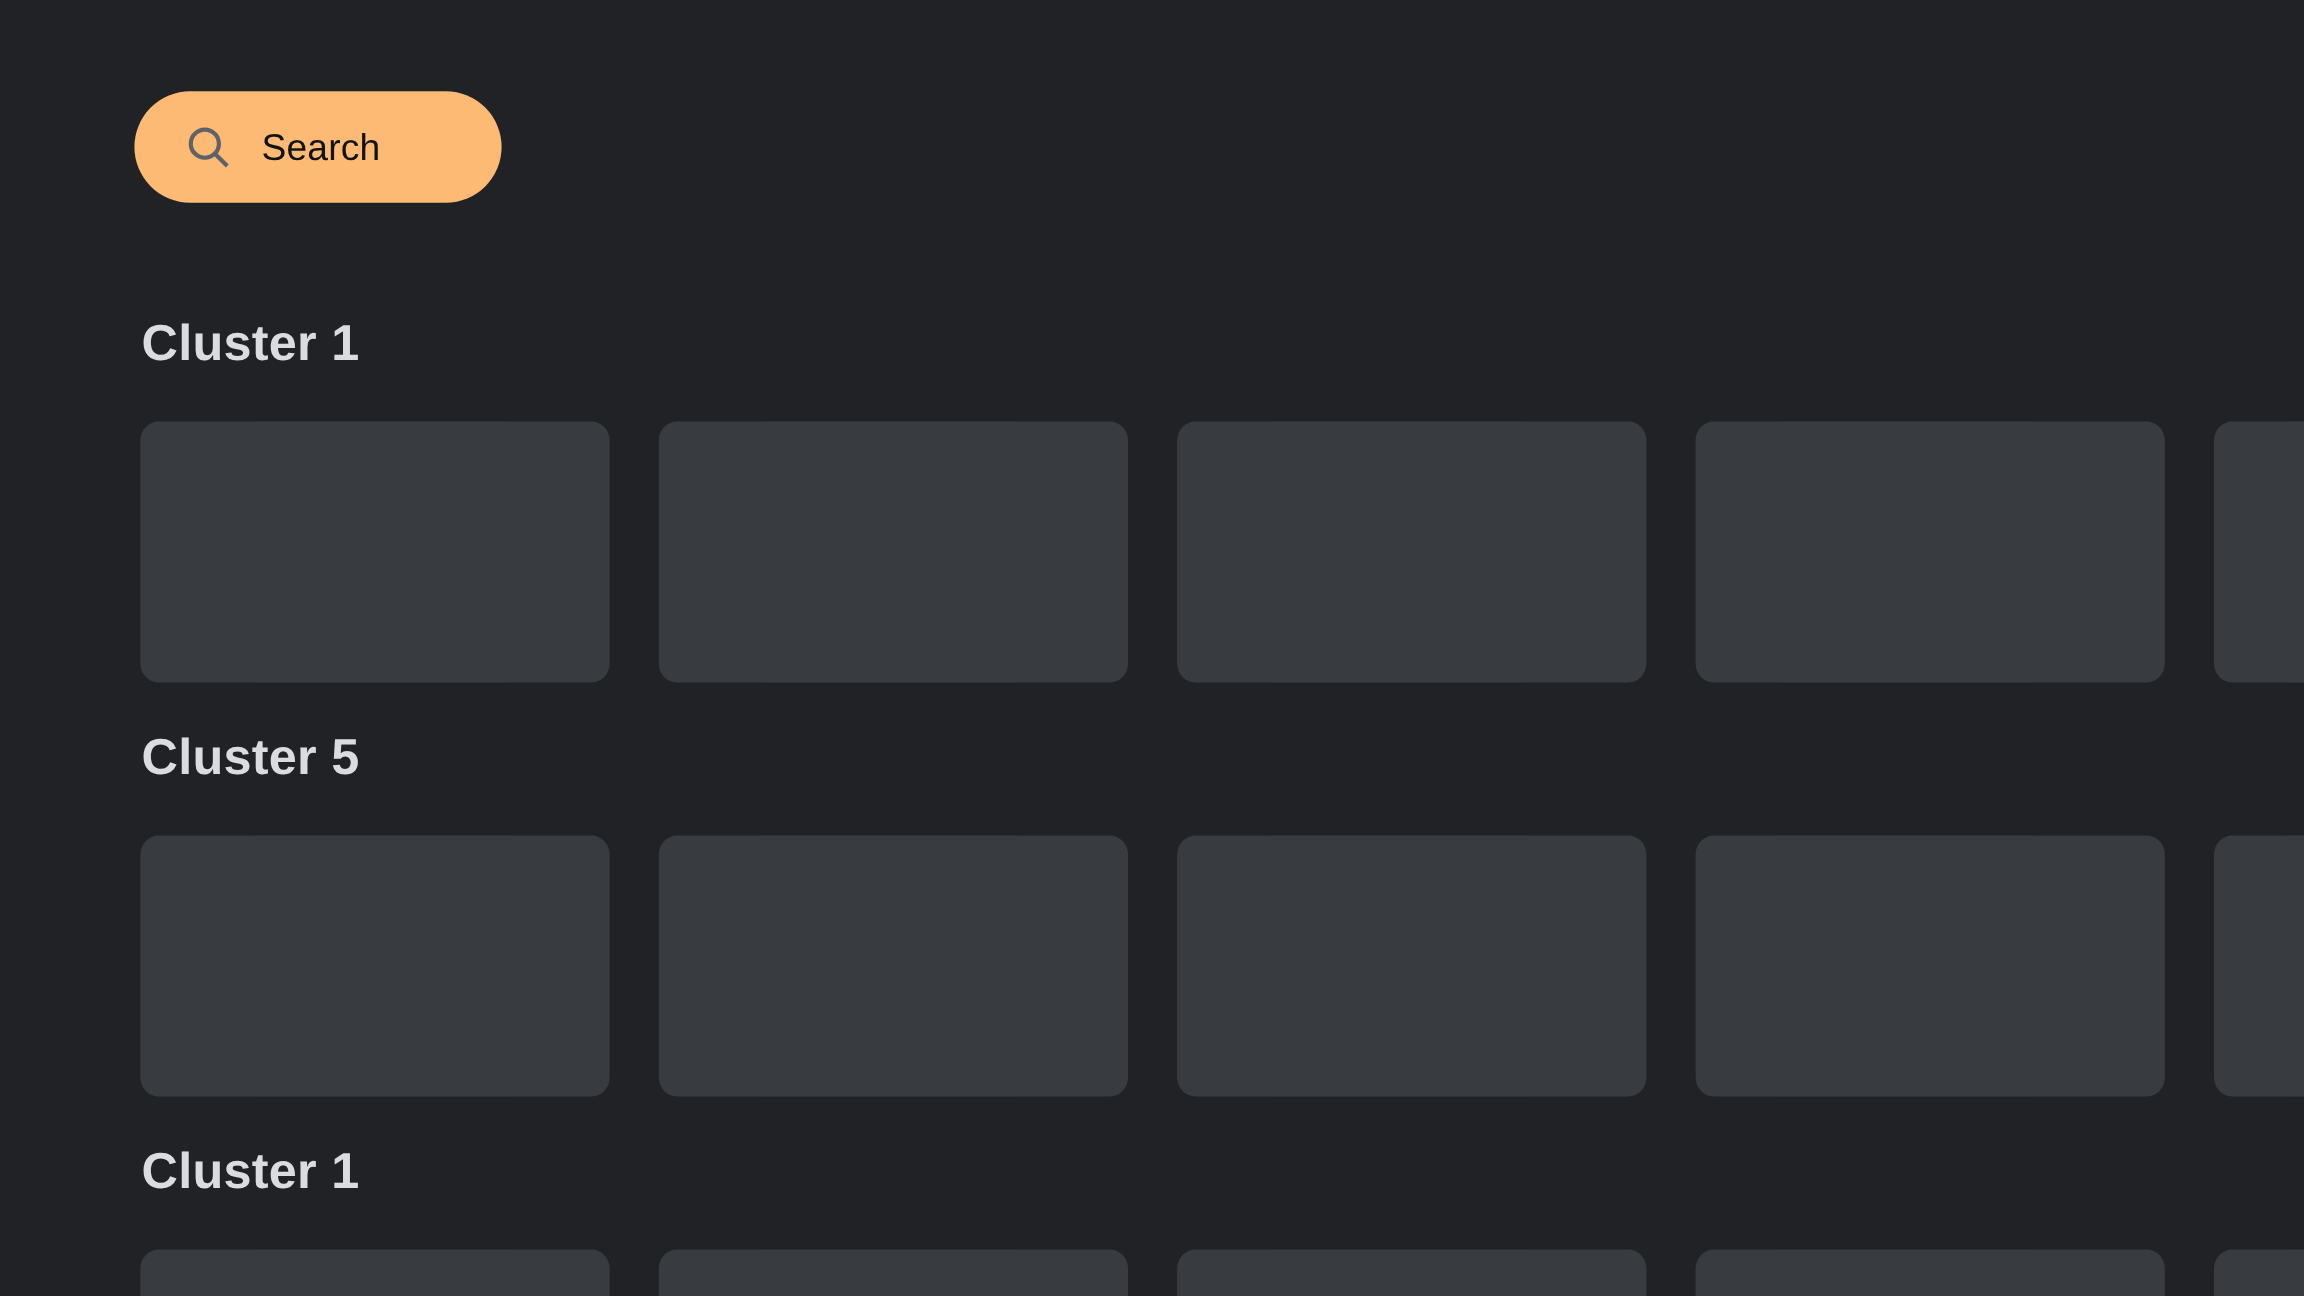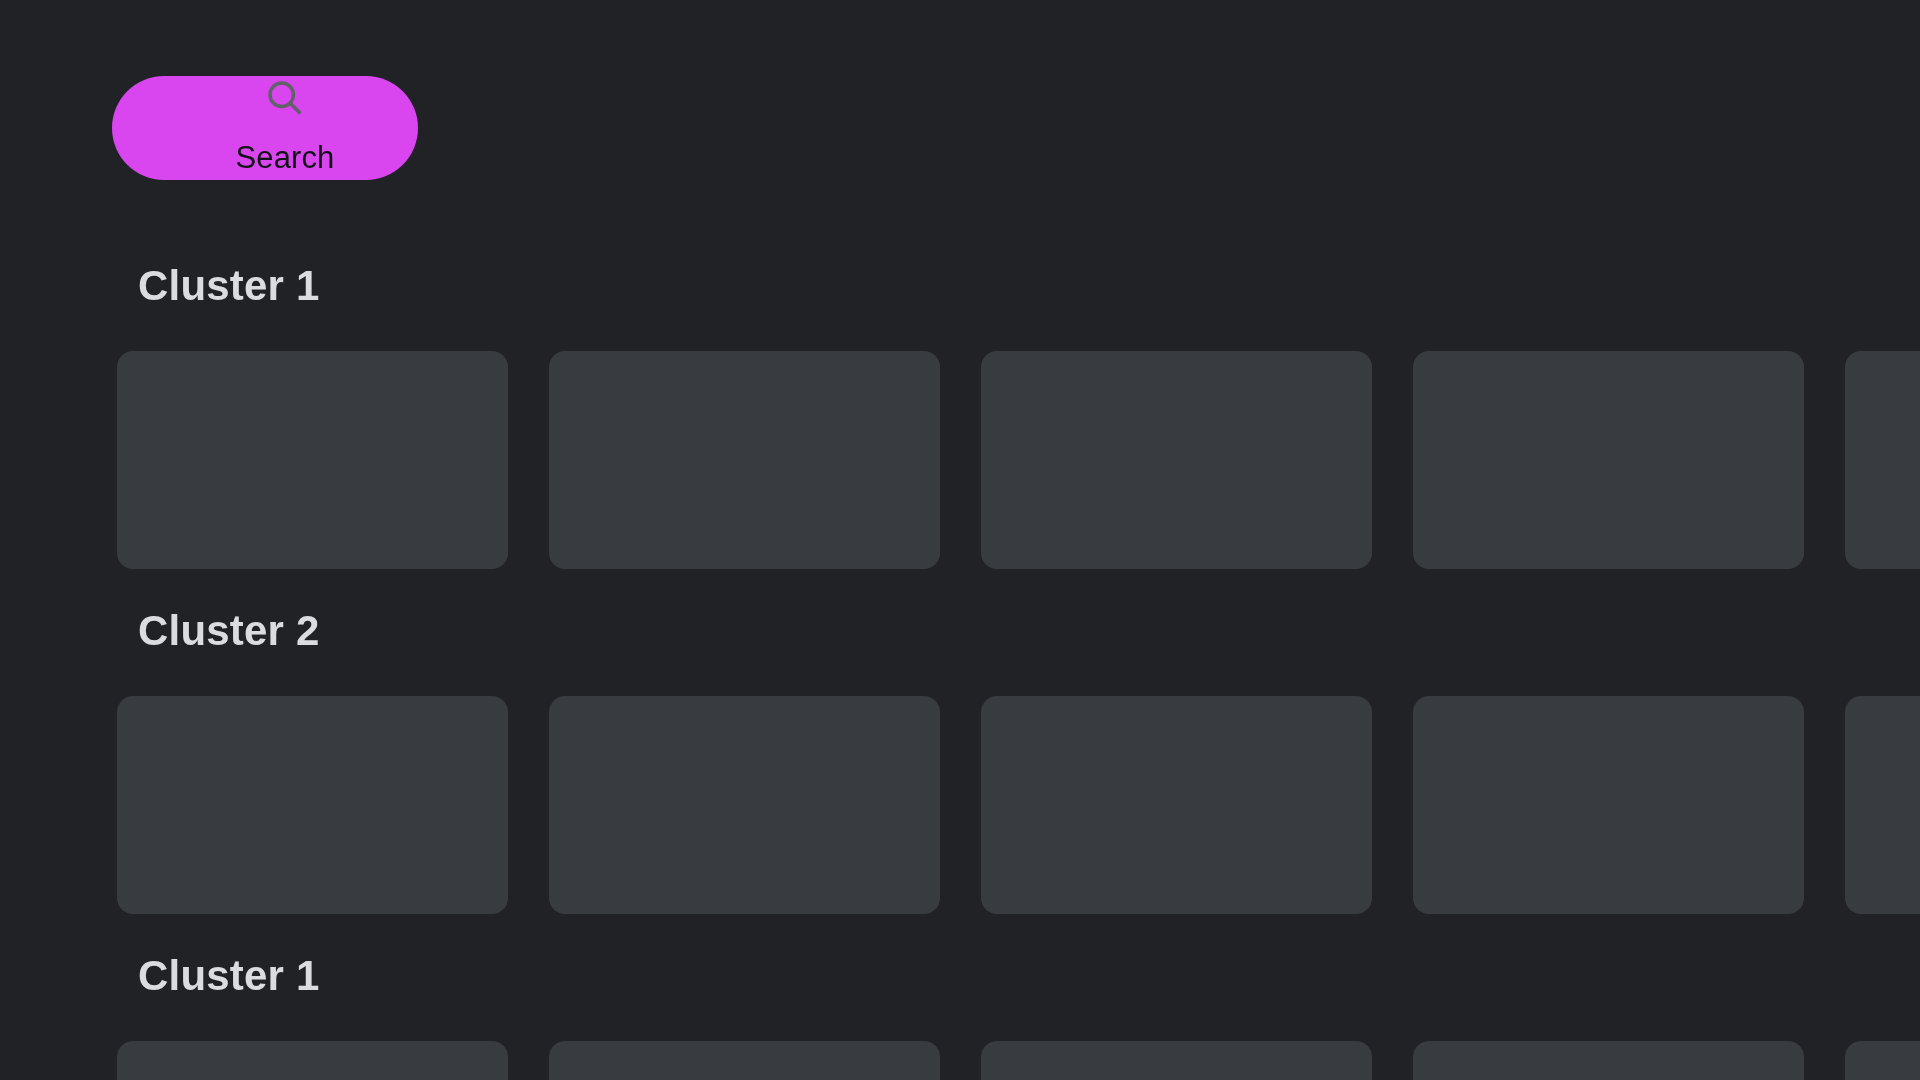--- a/index.html
+++ b/index.html
@@ -22,30 +22,29 @@
     height: 1080px;
     overflow: hidden;
   }
 
   
   .search-bar {
     position: absolute;
     left: 112px;
     top: 76px;
     width: 306px;
-    height: 104px;
-    background: #d946ef;
+    height: 93px;
+    background: #fdba74;
     border-radius: 52px;
     display: flex;
     align-items: center;
     padding-left: 40px;
     gap: 22px;
     cursor: text;
     user-select: none;
-    flex-direction: column;
   }
 
   .search-icon {
     width: 44px;
     height: 44px;
     flex: 0 0 44px;
     display: block;
     color: #5f6368;
   }
 
@@ -69,21 +68,20 @@
     position: relative;
   }
 
   .cluster-title {
     font-size: 42px;
     line-height: 1;
     color: #dadce0;
     letter-spacing: 0.2px;
     padding-left: 118px;
     white-space: nowrap;
-    margin-left: 20px;
   }
 
   .cluster-row {
     display: flex;
     flex-wrap: nowrap;
     gap: 41px;
     padding-left: 117px;
     margin-top: 44px;
     overflow: hidden;
   }
@@ -121,21 +119,21 @@
       <div class="cluster-row">
         <div class="card"></div>
         <div class="card"></div>
         <div class="card"></div>
         <div class="card"></div>
         <div class="card"></div>
       </div>
     </section>
 
     <section class="cluster">
-      <h2 class="cluster-title">Cluster 2</h2>
+      <h2 class="cluster-title">Cluster 5</h2>
       <div class="cluster-row">
         <div class="card"></div>
         <div class="card"></div>
         <div class="card"></div>
         <div class="card"></div>
         <div class="card"></div>
       </div>
     </section>
 
     <section class="cluster">

